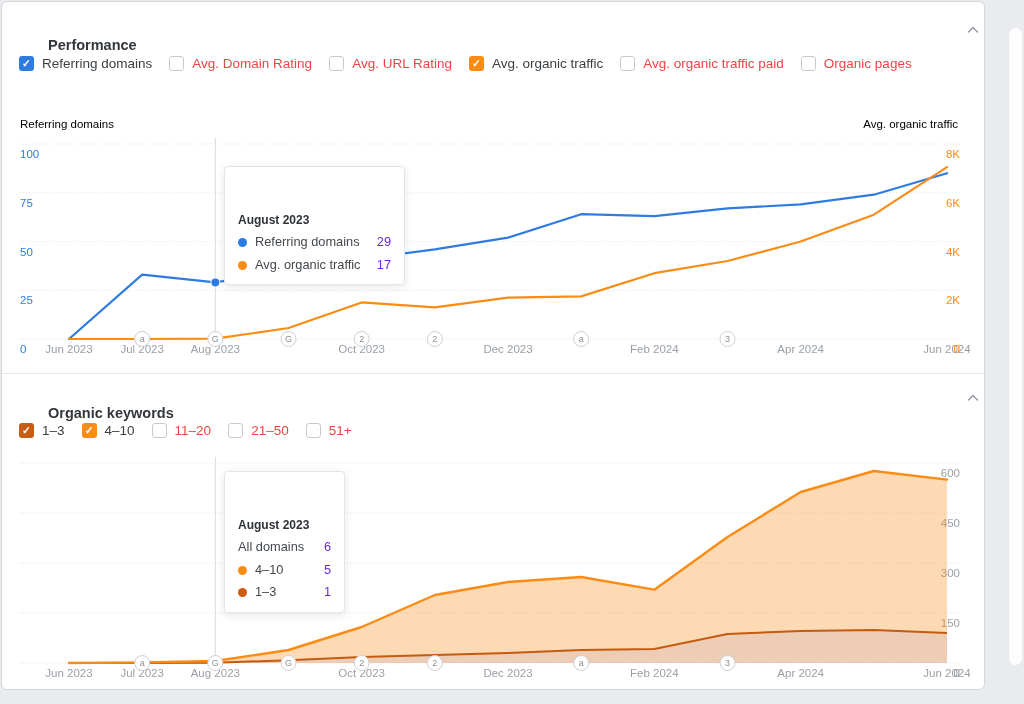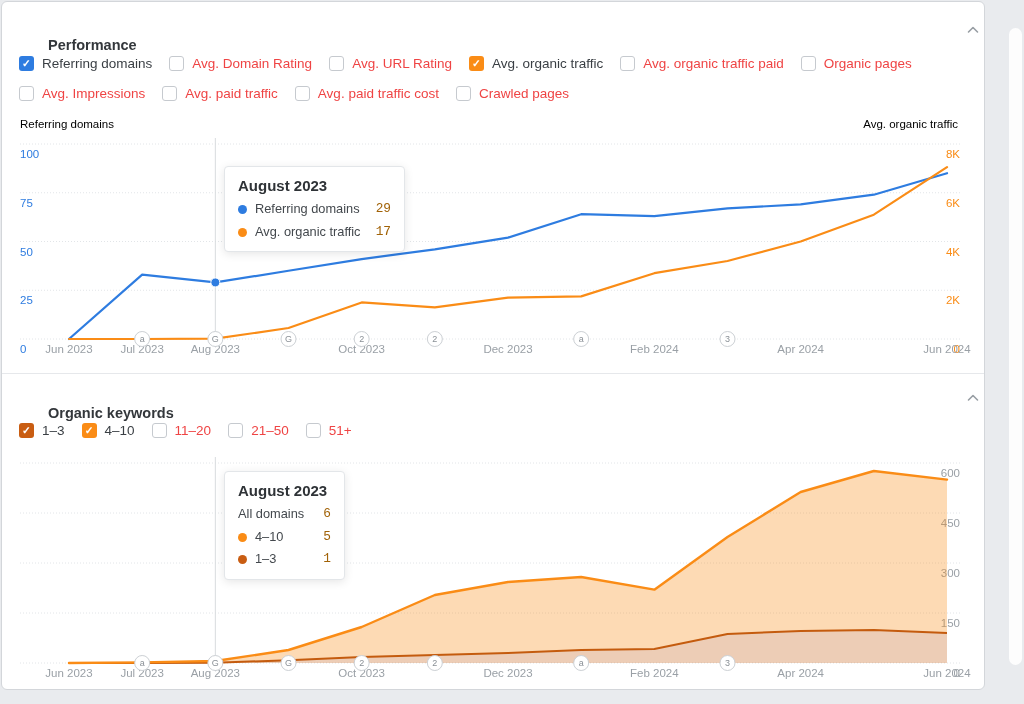--- a/index.html
+++ b/index.html
@@ -38,25 +38,25 @@
   #chart1{top:132px;}
   #chart2{top:450px;}
   svg text{font-family:"Liberation Sans",sans-serif;}
   .divider{position:absolute;left:0;top:371px;width:100%;border-top:1px solid #e6e8eb;}
   .tooltip{
     position:absolute;background:#fff;border:1px solid #e3e6e9;border-radius:4px;
     box-shadow:0 2px 10px rgba(0,0,0,.10);padding:10px 13px 12px;box-sizing:border-box;z-index:6;
   }
   #tt1{left:222px;top:164px;width:181px;}
   #tt2{left:222px;top:469px;width:121px;}
-  .tt-title{font-size:15px;font-weight:700;color:#2f3337;margin-bottom:3px;}
+  .tt-title{font-size:12px;font-weight:700;color:#2f3337;margin-bottom:3px;margin-top:36px;}
   .tt-row{display:flex;align-items:center;margin-top:8px;font-size:12.8px;color:#43484d;line-height:1.15;}
   .tt-dot{width:9px;height:9px;border-radius:50%;margin-right:8px;flex:none;}
   .tt-label{flex:1;padding-right:12px;white-space:nowrap;}
-  .tt-value{color:#a16207;font-family:Liberation Mono, monospace;}
+  .tt-value{color:#6d28d9;}
   .scroll-strip{position:absolute;left:1009px;top:28px;width:13px;height:637px;background:#fdfdfd;border-radius:7px;}
 </style>
 </head>
 <body>
 
 <div class="card">
 
   <h2 class="panel-title" id="perf-title">Performance</h2>
   <span class="chev" id="perf-chev">
     <svg width="16" height="16" viewBox="0 0 16 16">
@@ -80,38 +80,20 @@
         <span class="box on" style="background: rgb(250, 140, 22);">✓</span>
         <span class="lbl on">Avg. organic traffic</span>
       </label>
       <label class="chk">
         <span class="box"></span>
         <span class="lbl">Avg. organic traffic paid</span>
       </label>
       <label class="chk">
         <span class="box"></span>
         <span class="lbl">Organic pages</span>
-      </label>
-    </div>
-  <div class="checks" id="perf-checks-2">
-      <label class="chk">
-        <span class="box"></span>
-        <span class="lbl">Avg. Impressions</span>
-      </label>
-      <label class="chk">
-        <span class="box"></span>
-        <span class="lbl">Avg. paid traffic</span>
-      </label>
-      <label class="chk">
-        <span class="box"></span>
-        <span class="lbl">Avg. paid traffic cost</span>
-      </label>
-      <label class="chk">
-        <span class="box"></span>
-        <span class="lbl">Crawled pages</span>
       </label>
     </div>
 
   <span class="axis-title" id="at-left">Referring domains</span>
   <span class="axis-title" id="at-right">Avg. organic traffic</span>
 
   <svg class="chart" id="chart1" width="986" height="232">
       <line x1="18" y1="205" x2="958" y2="205" stroke="#e2e5e8" stroke-dasharray="1,2"></line>
       <text x="18" y="219" fill="#2e7ce0" font-size="11.5" text-anchor="start">0</text>
       <line x1="18" y1="156.25" x2="958" y2="156.25" stroke="#e2e5e8" stroke-dasharray="1,2"></line>

